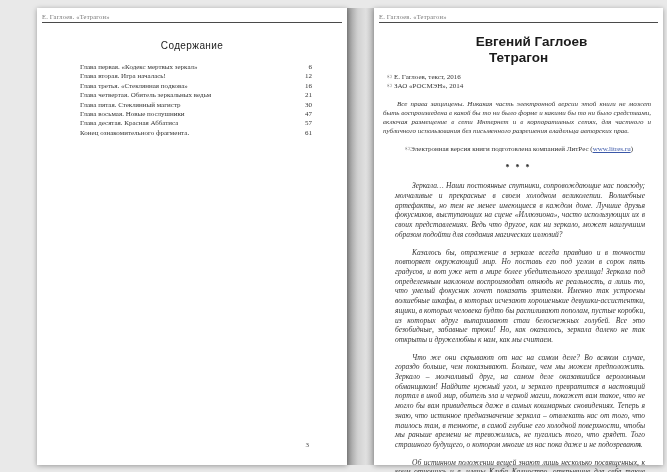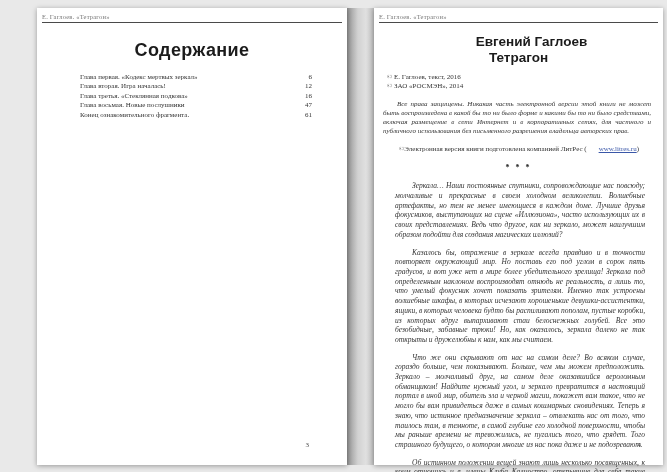--- a/index.html
+++ b/index.html
@@ -22,22 +22,22 @@
     pointer-events:none;
   }
   .running-header{
     margin:5px 5px 0 5px;
     font-size:6.5px;letter-spacing:0.2px;color:#777;
     font-family:"Liberation Serif", serif;
   }
   .header-rule{border:none;border-top:1px solid #4a4a4a;margin:2px 5px 0 5px;}
   
   .toc-title{
-    font-family:"Liberation Sans", sans-serif;font-weight:bold;
-    font-size:18px;text-align:center;color:#1b1b1b;
+    font-family:"Liberation Sans", sans-serif;font-weight:normal;
+    font-size:10px;text-align:center;color:#1b1b1b;
     margin-top:17px;letter-spacing:0.4px;
   }
   .toc-list{margin:12px 35px 0 30px;}
   .toc-row{
     display:flex;justify-content:space-between;align-items:baseline;
     font-size:7px;line-height:9.4px;color:#333;
   }
   .toc-label{white-space:nowrap;overflow:hidden;padding-left:13px;}
   .toc-page{margin-left:6px;}
   .page-number{position:absolute;bottom:16px;font-size:7px;color:#4a4a4a;}
@@ -48,21 +48,21 @@
     font-family:"Liberation Sans", sans-serif;font-weight:bold;
     font-size:13.5px;text-align:center;color:#1b1b1b;line-height:16px;
   }
   .author-name{margin-top:11px;padding-left:26px;}
   .copyright-block{margin:7px 13px 0 13px;font-size:7px;line-height:8.6px;color:#333;}
   .legal-notice{
     margin:10px 12px 0 9px;font-size:7px;font-style:italic;
     text-align:justify;text-indent:14px;line-height:8.8px;color:#333;
   }
   .litres-credit{margin:10px 12px 0 13px;text-align:center;font-size:7px;color:#333;}
-  .litres-link{color:#3a57a8;text-decoration:underline;cursor:pointer;padding-left:12px;}
+  .litres-link{color:#3a57a8;text-decoration:underline;cursor:pointer;}
   .section-separator{margin-top:10px;text-align:center;font-size:8px;font-weight:bold;color:#222;letter-spacing:2px;}
   .body-text{margin:9px 10px 0 13px;}
   .body-text p{
     margin:8px;font-size:7.5px;font-style:italic;text-align:justify;
     text-indent:17px;line-height:9.7px;color:#333;
   }
 </style>
 </head>
 <body>
 
@@ -77,22 +77,34 @@
     </div>
       <div class="toc-row">
       <span class="toc-label">Глава вторая. Игра началась!</span>
       <span class="toc-page">12</span>
     </div>
       <div class="toc-row">
       <span class="toc-label">Глава третья. «Стеклянная подкова»</span>
       <span class="toc-page">16</span>
     </div>
       <div class="toc-row">
+      <span class="toc-label">Глава четвертая. Обитель зеркальных ведьм</span>
+      <span class="toc-page">21</span>
+    </div>
+      <div class="toc-row">
+      <span class="toc-label">Глава пятая. Стеклянный магистр</span>
+      <span class="toc-page">30</span>
+    </div>
+      <div class="toc-row">
       <span class="toc-label">Глава восьмая. Новые послушники</span>
       <span class="toc-page">47</span>
+    </div>
+      <div class="toc-row">
+      <span class="toc-label">Глава десятая. Красная Аббатиса</span>
+      <span class="toc-page">57</span>
     </div>
       <div class="toc-row">
       <span class="toc-label">Конец ознакомительного фрагмента.</span>
       <span class="toc-page">61</span>
     </div>
     </div>
   <div class="page-number">3</div>
 </div>
 
 <div class="spine"></div>

